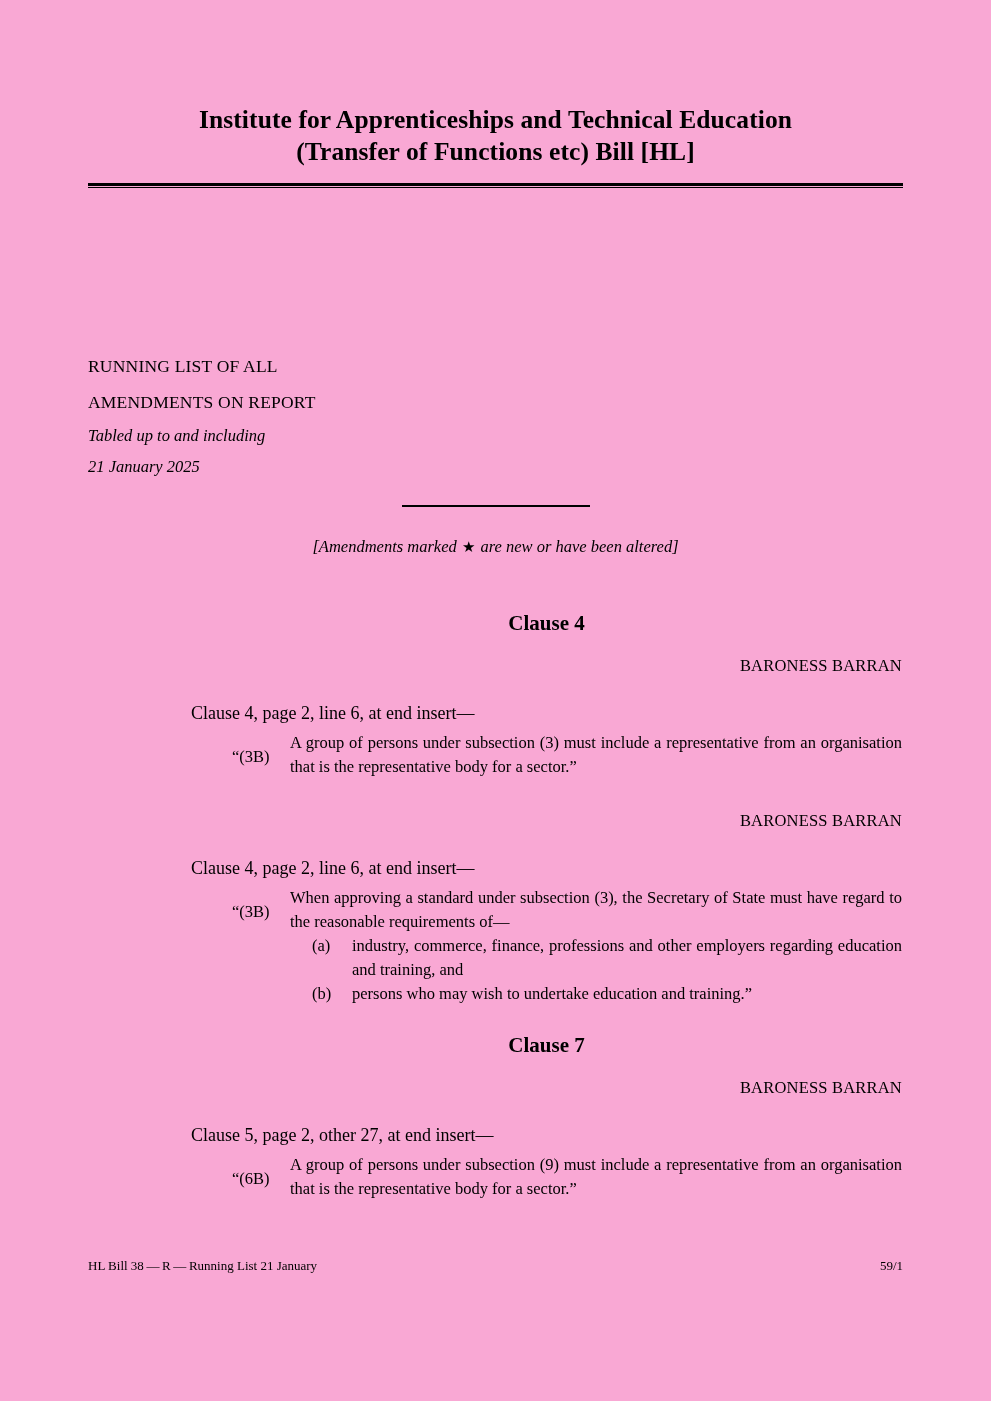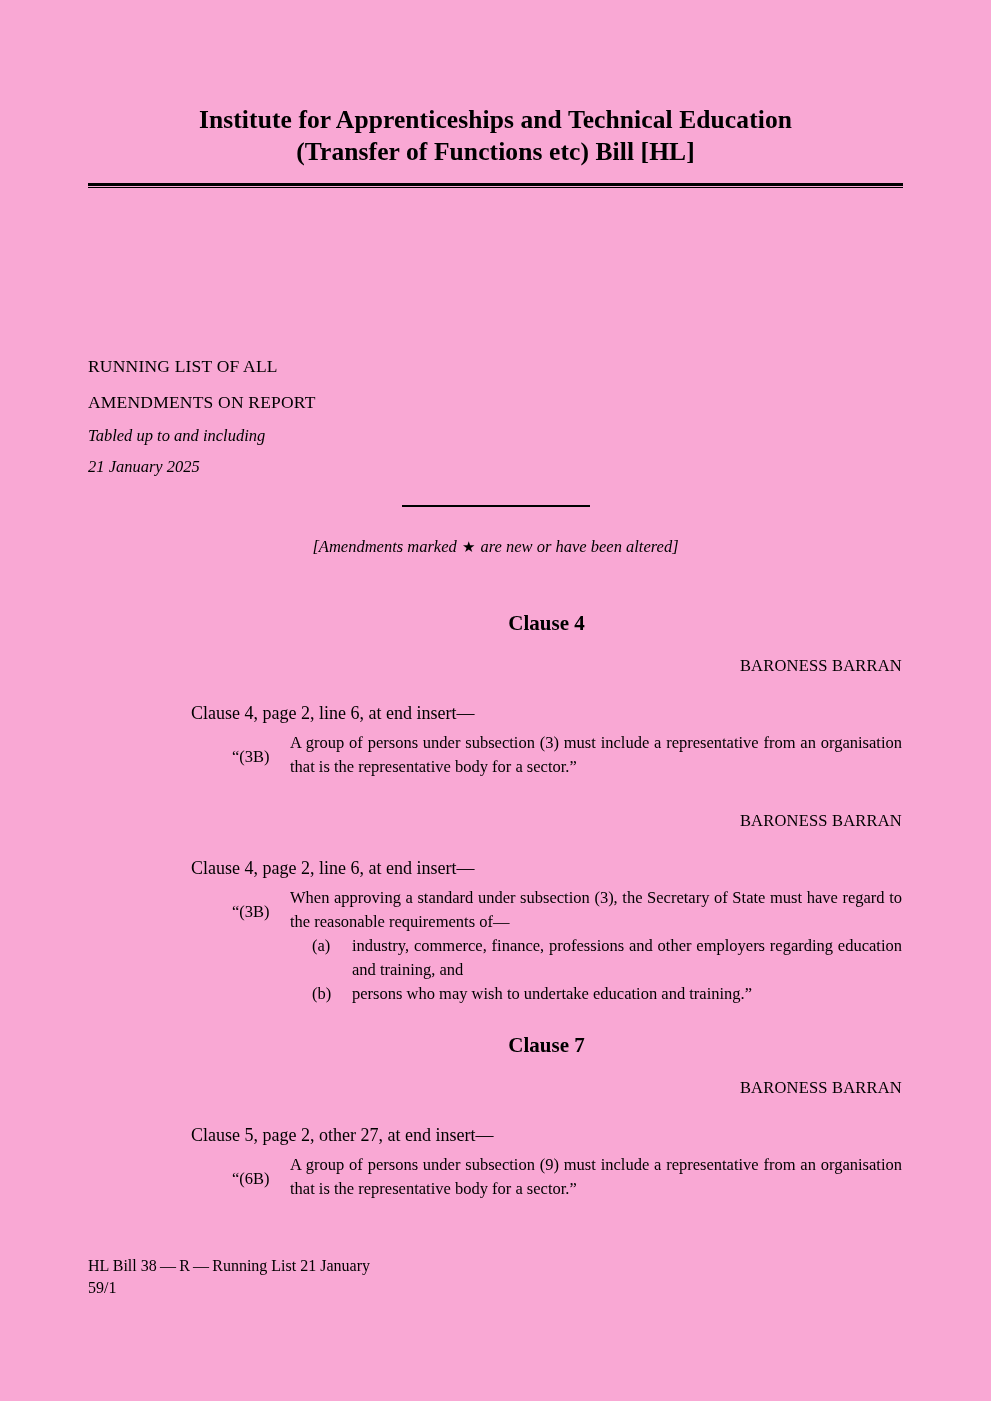--- a/index.html
+++ b/index.html
@@ -183,23 +183,22 @@
 
   
   .footer {
     position: absolute;
     left: 88px;
     top: 1255px;
     width: 815px;
     display: flex;
     justify-content: space-between;
     align-items: baseline;
-    font-size: 16px;
-    line-height: 22px;
-    flex-direction: column;
+    font-size: 13px;
+    line-height: 22px;
   }
 </style>
 </head>
 <body>
 
 <div class="page">
 
   <div class="title-block">
     <h1 class="doc-title">
       <span class="title-line">Institute for Apprenticeships and Technical Education</span>

